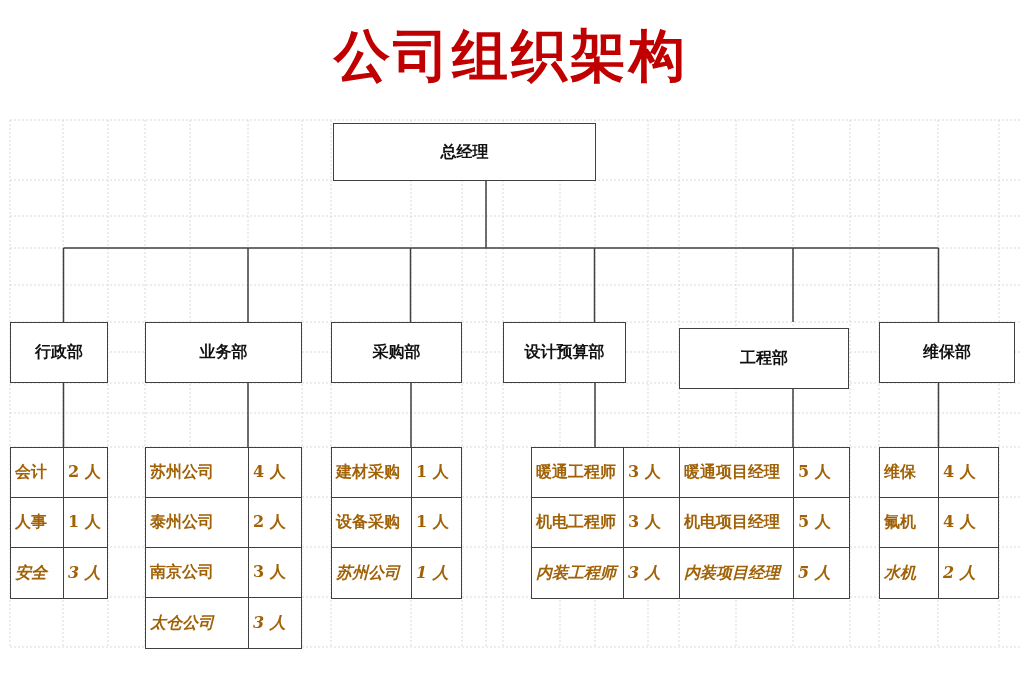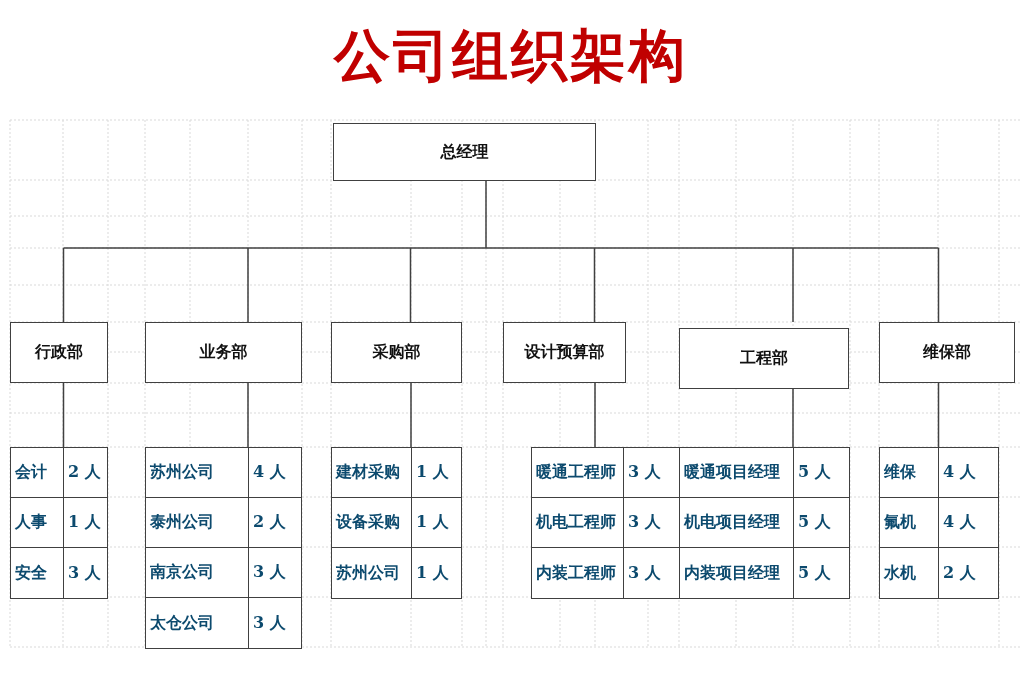--- a/index.html
+++ b/index.html
@@ -58,29 +58,29 @@
   .t2{left:331px;width:131px;text-align:center;}
   .t3{left:503px;width:154px;margin-left:28px;}
   .t4{left:679px;width:171px;}
   .t5{left:879px;width:120px;}
   .mrow{
     display:flex;
     height:50px;
     box-sizing:border-box;
     border-bottom:1.5px solid #404040;
   }
-  .mrow:last-child{border-bottom:none;}
+  .mrow:last-child{border-bottom:none;font-style:italic;}
   .c1,.c2{
     box-sizing:border-box;
     display:flex;
     align-items:center;
     padding-left:4px;
     font-size:16px;
     font-weight:bold;
-    color:#0c4a6e;
+    color:#a16207;
     white-space:nowrap;
     overflow:hidden;
   }
   .c1{border-right:1.5px solid #404040;}
   .c2{flex:1;}
   .t0 .c1{width:53px;}
   .t1 .c1{width:103px;}
   .t2 .c1{width:80px;}
   .t3 .c1{width:92px;}
   .t4 .c1{width:114px;}

